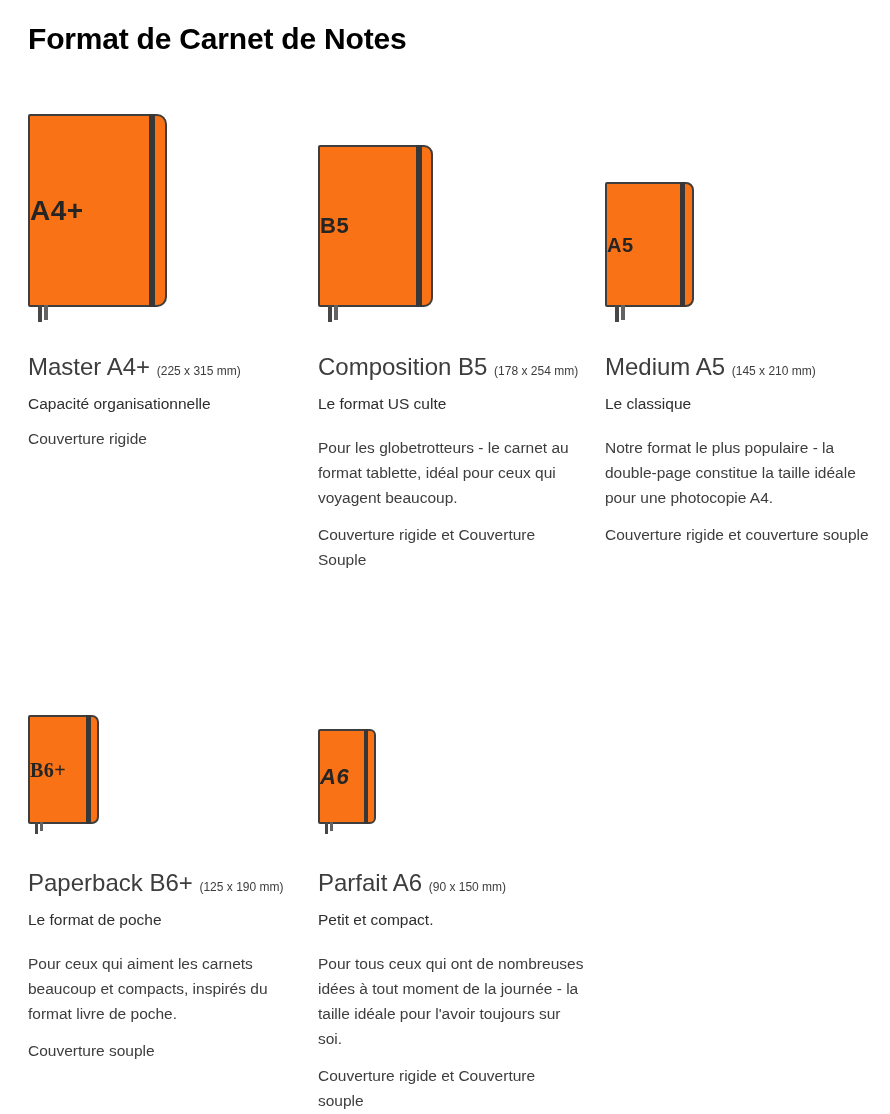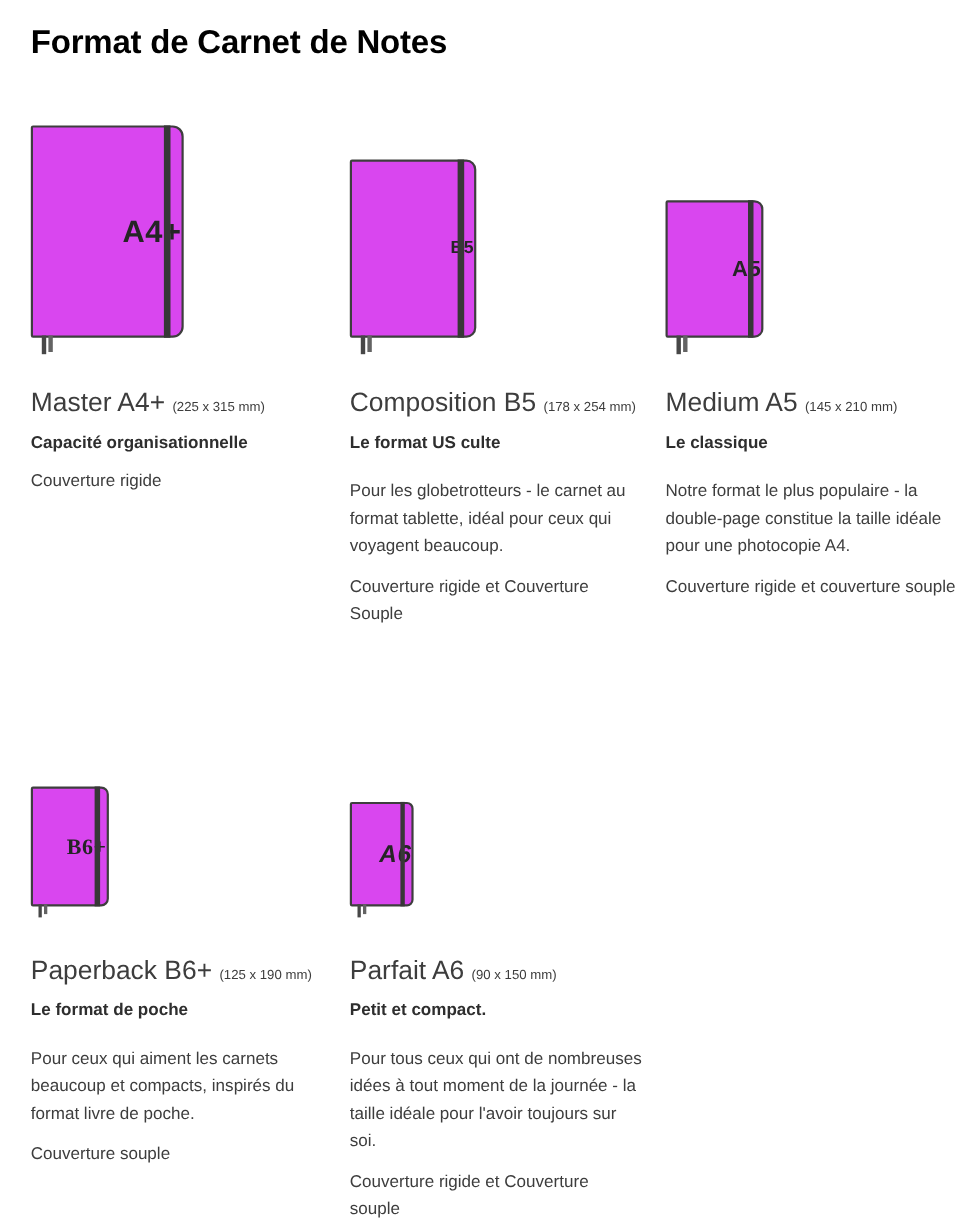--- a/index.html
+++ b/index.html
@@ -23,56 +23,56 @@
     grid-template-columns:290px 287px 285px;
     grid-template-rows:604px auto;
     width:862px;
   }
   .card{padding-right:20px;}
   .figure{display:flex;align-items:flex-end;}
   .row1 .figure{height:211px;margin-bottom:45px;}
   .row2 .figure{height:124px;margin-bottom:44px;}
 
   .notebook{
-    position:relative;background:#d946ef;border:2px solid var(--ink);
-    display:flex;align-items:center;justify-content:flex-end;
+    position:relative;background:#f97316;border:2px solid var(--ink);
+    display:flex;align-items:center;justify-content:flex-start;
   }
   .nb-a4{width:139px;height:193px;border-radius:2px 10px 10px 2px;}
   .nb-b5{width:115px;height:162px;border-radius:2px 9px 9px 2px;}
   .nb-a5{width:89px;height:125px;border-radius:2px 8px 8px 2px;}
   .nb-b6{width:71px;height:109px;border-radius:2px 7px 7px 2px;}
   .nb-a6{width:58px;height:95px;border-radius:2px 6px 6px 2px;}
 
   .band{position:absolute;top:-2px;bottom:-2px;background:var(--band);}
   .nb-a4 .band{right:10px;width:6px;}
   .nb-b5 .band{right:9px;width:6px;}
   .nb-a5 .band{right:7px;width:5px;}
   .nb-b6 .band{right:6px;width:5px;}
   .nb-a6 .band{right:6px;width:4px;}
 
   .nb-label{font-weight:700;color:#252525;letter-spacing:0.5px;line-height:1;}
   .nb-a4 .nb-label{font-size:28px;}
-  .nb-b5 .nb-label{font-size:16px;}
+  .nb-b5 .nb-label{font-size:22px;}
   .nb-a5 .nb-label{font-size:20px;}
   .nb-b6 .nb-label{font-size:20px;font-family:Liberation Serif, serif;}
   .nb-a6 .nb-label{font-size:22px;font-style:italic;}
 
   .ribbon{position:absolute;background:var(--ribbon1);}
   .ribbon.r2{background:var(--ribbon2);}
   .row1 .ribbon.r1{left:8px;bottom:-17px;width:4px;height:17px;}
   .row1 .ribbon.r2{left:14px;bottom:-15px;width:4px;height:15px;}
   .row2 .ribbon.r1{left:5px;bottom:-12px;width:3px;height:12px;}
   .row2 .ribbon.r2{left:10px;bottom:-9px;width:3px;height:9px;}
 
   h2.card-title{
     margin:0;font-size:24px;line-height:30px;font-weight:400;color:var(--text);
   }
   .size{font-size:12px;font-weight:400;color:var(--text);}
   h3.subtitle{
-    margin:7px 0 0 0;font-size:15.5px;line-height:21px;font-weight:700;color:#2e2e2e;
+    margin:7px 0 0 0;font-size:15.5px;line-height:21px;font-weight:400;color:#2e2e2e;
   }
   p.desc{margin:21px 0 0 0;font-size:15.5px;line-height:25px;color:var(--text);}
   p.cover{margin:12px 0 0 0;font-size:15.5px;line-height:25px;color:var(--text);}
 </style>
 </head>
 <body>
 
 <div class="page">
   <h1 class="page-title">Format de Carnet de Notes</h1>
 

